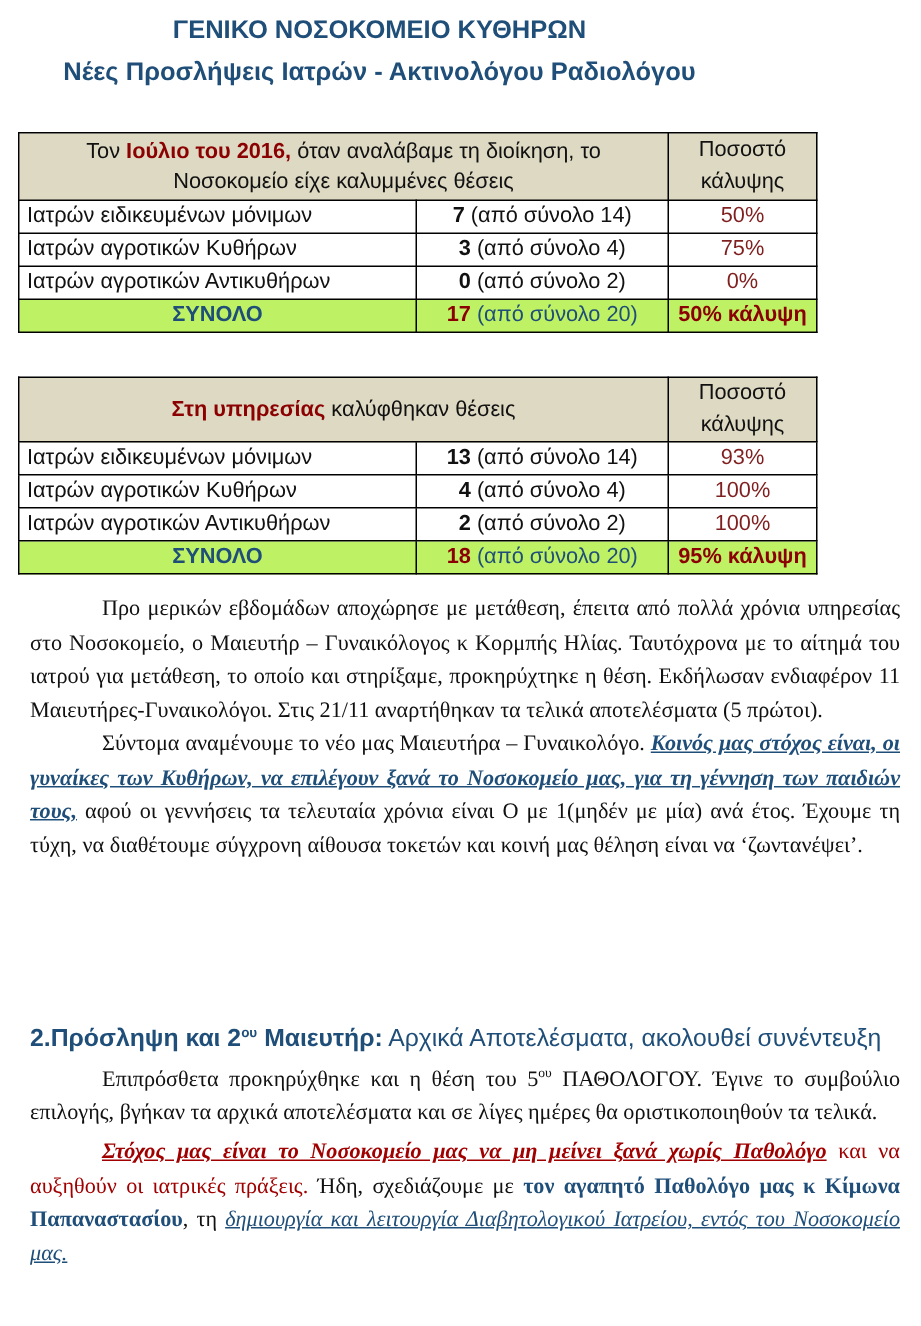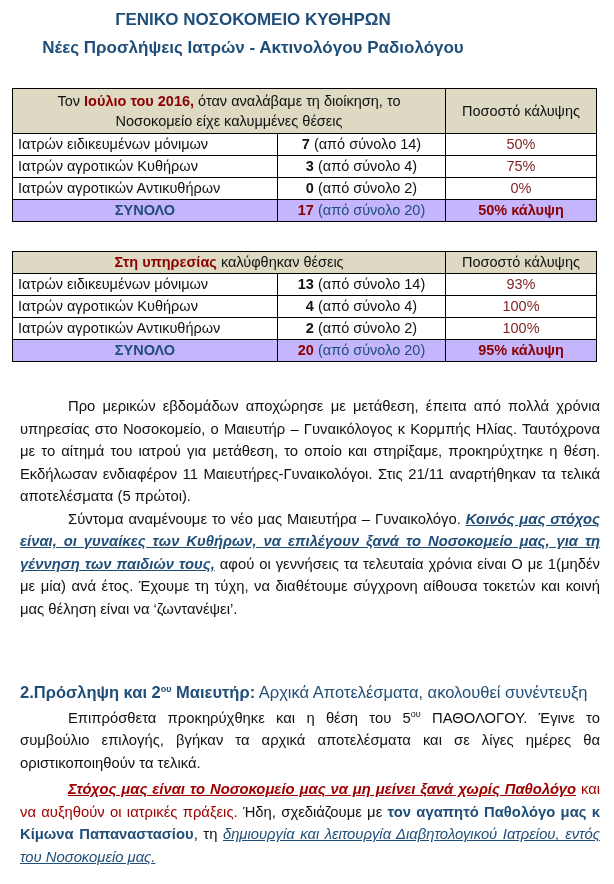--- a/index.html
+++ b/index.html
@@ -2,39 +2,39 @@
 <html><head>
 <meta charset="utf-8">
 <style>
   html, body { margin:0; padding:0; background:#ffffff; }
   body { width:614px; height:884px; position:relative; overflow:hidden;
          font-family:"Liberation Sans", "DejaVu Sans", sans-serif; color:#111; }
   .title { position:absolute; left:0; width:506px; text-align:center;
            color:#1f4e79; font-weight:bold; }
   .t1 { top:10px; font-size:17px; }
   .t2 { top:38px; font-size:17px; }
-  table.tbl { position:absolute; left:12px; width:585px; border-collapse:collapse;
+  table.tbl { position:absolute; left:12px; width:533px; border-collapse:collapse;
               font-size:14.5px; }
   table.tbl td { border:1.5px solid #000; padding:0 5px; height:21px; line-height:21px; }
   .hdr td { background:#ddd9c3; }
-  .tot td { background:#c4b5fd; }
+  .tot td { background:#bef264; }
   .c1 { width:254px; }
   .c2 { width:157px; text-align:center; }
   .c3 { text-align:center; }
   .red { color:#8b0000; }
   .redb { color:#8b0000; font-weight:bold; }
   .blueb { color:#1f4e79; font-weight:bold; }
   .blue { color:#1f4e79; }
   .pct { color:#7f1f1f; }
   .hdrtext { text-align:center; line-height:20px !important; padding:2px 5px !important; }
   .sec { position:absolute; left:20px; right:14px; font-size:15px; }
   .sec h2 { margin:0; font-size:16.5px; color:#1f4e79; font-weight:bold; }
   .sec h2 .sub { font-weight:normal; }
   .sec p { margin:0; text-align:justify; line-height:22.5px; font-size:14.8px; }
-  .indent { text-indent:48px; }
+  .indent { text-indent:48px;font-family:Liberation Serif, serif; }
   .ul-blue { color:#1f4e79; font-weight:bold; font-style:italic; text-decoration:underline; }
   .ul-red { color:#a00000; font-weight:bold; font-style:italic; text-decoration:underline; }
   .red-plain { color:#a00000; }
   .blue-bold { color:#1f4e79; font-weight:bold; }
   .ul-blue-it { color:#1f4e79; font-style:italic; text-decoration:underline; }
   sup { font-size:9px; }
 </style>
 </head>
 <body>
 
@@ -90,21 +90,21 @@
     <td class="c2"><b>4</b><span> (από σύνολο 4)</span></td>
     <td class="c3 pct">100%</td>
   </tr>
   <tr>
     <td class="c1">Ιατρών αγροτικών Αντικυθήρων</td>
     <td class="c2"><b>2</b><span> (από σύνολο 2)</span></td>
     <td class="c3 pct">100%</td>
   </tr>
   <tr class="tot">
     <td class="c1 blueb" style="text-align:center;">ΣΥΝΟΛΟ</td>
-    <td class="c2 blue"><b class="red">20</b><span> (από σύνολο 20)</span></td>
+    <td class="c2 blue"><b class="red">18</b><span> (από σύνολο 20)</span></td>
     <td class="c3 redb">95% κάλυψη</td>
   </tr>
 </tbody>
   </table>
 
 <div class="sec" style="top:393px;">
   <p class="indent" style="margin-top:2px;">Προ μερικών εβδομάδων αποχώρησε με μετάθεση, έπειτα από πολλά χρόνια υπηρεσίας στο Νοσοκομείο, ο Μαιευτήρ – Γυναικόλογος κ Κορμπής Ηλίας. Ταυτόχρονα με το αίτημά του ιατρού για μετάθεση, το οποίο και στηρίξαμε, προκηρύχτηκε η θέση. Εκδήλωσαν ενδιαφέρον 11 Μαιευτήρες-Γυναικολόγοι. Στις 21/11 αναρτήθηκαν τα τελικά αποτελέσματα (5 πρώτοι).</p>
   <p class="indent"><span>Σύντομα αναμένουμε το νέο μας Μαιευτήρα – Γυναικολόγο. </span><span class="ul-blue">Κοινός μας στόχος είναι, οι γυναίκες των Κυθήρων, να επιλέγουν ξανά το Νοσοκομείο μας, για τη γέννηση των παιδιών τους,</span><span> αφού οι γεννήσεις τα τελευταία χρόνια είναι Ο με 1(μηδέν με μία) ανά έτος. Έχουμε τη τύχη, να διαθέτουμε σύγχρονη αίθουσα τοκετών και κοινή μας θέληση είναι να ‘ζωντανέψει’.</span></p>
 </div>
 

